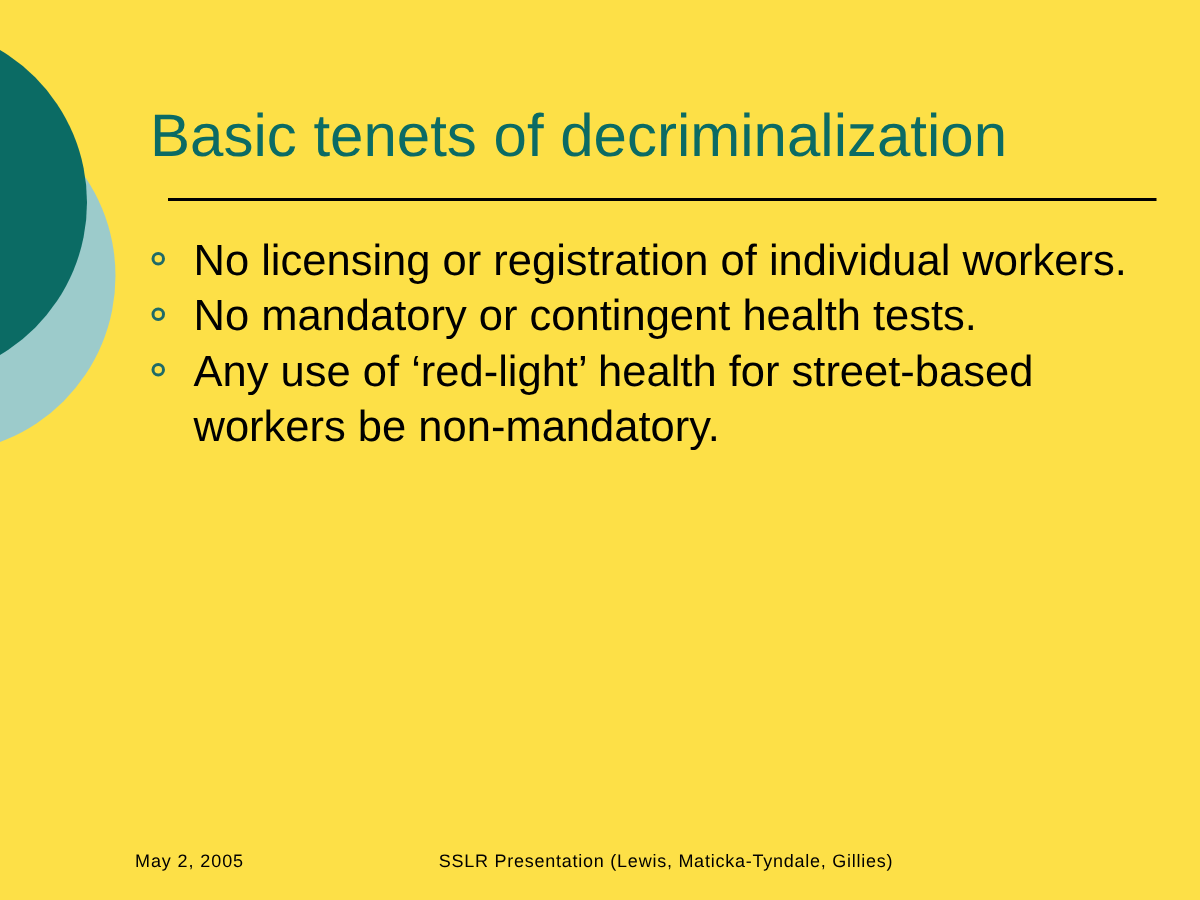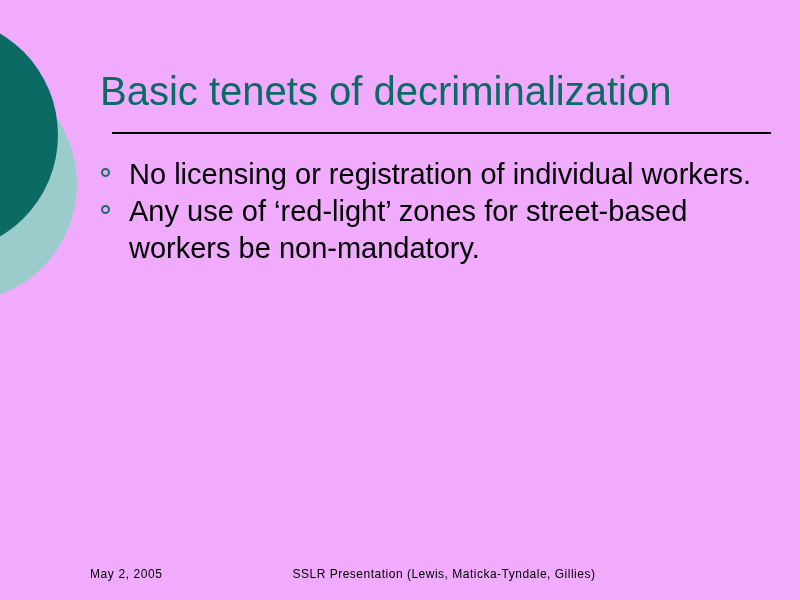--- a/index.html
+++ b/index.html
@@ -12,21 +12,21 @@
     height: 600px;
     overflow: hidden;
     font-family: "Liberation Sans", sans-serif;
     -webkit-font-smoothing: antialiased;
   }
 
   #slide {
     position: relative;
     width: 800px;
     height: 600px;
-    background: #f0abfc;
+    background: #fde047;
     overflow: hidden;
   }
 
   
   .deco-circle {
     position: absolute;
     border-radius: 50%;
     pointer-events: none;
   }
   #circle-light {
@@ -149,21 +149,25 @@
   </div>
   <div id="title-rule"></div>
 
   <ul id="bullet-list">
     <li class="bullet-item">
       <span class="bullet-marker"></span>
       <span class="bullet-text">No licensing or registration of individual workers.</span>
     </li>
     <li class="bullet-item">
       <span class="bullet-marker"></span>
-      <span class="bullet-text">Any use of ‘red-light’ zones for street-based workers be non-mandatory.</span>
+      <span class="bullet-text">No mandatory or contingent health tests.</span>
+    </li>
+    <li class="bullet-item">
+      <span class="bullet-marker"></span>
+      <span class="bullet-text">Any use of ‘red-light’ health for street-based workers be non-mandatory.</span>
     </li>
   </ul>
 
   <div id="footer">
     <span id="footer-date">May 2, 2005</span>
     <span id="footer-center">SSLR Presentation (Lewis, Maticka-Tyndale, Gillies)</span>
     <span id="footer-page">20</span>
   </div>
 
 </div>

